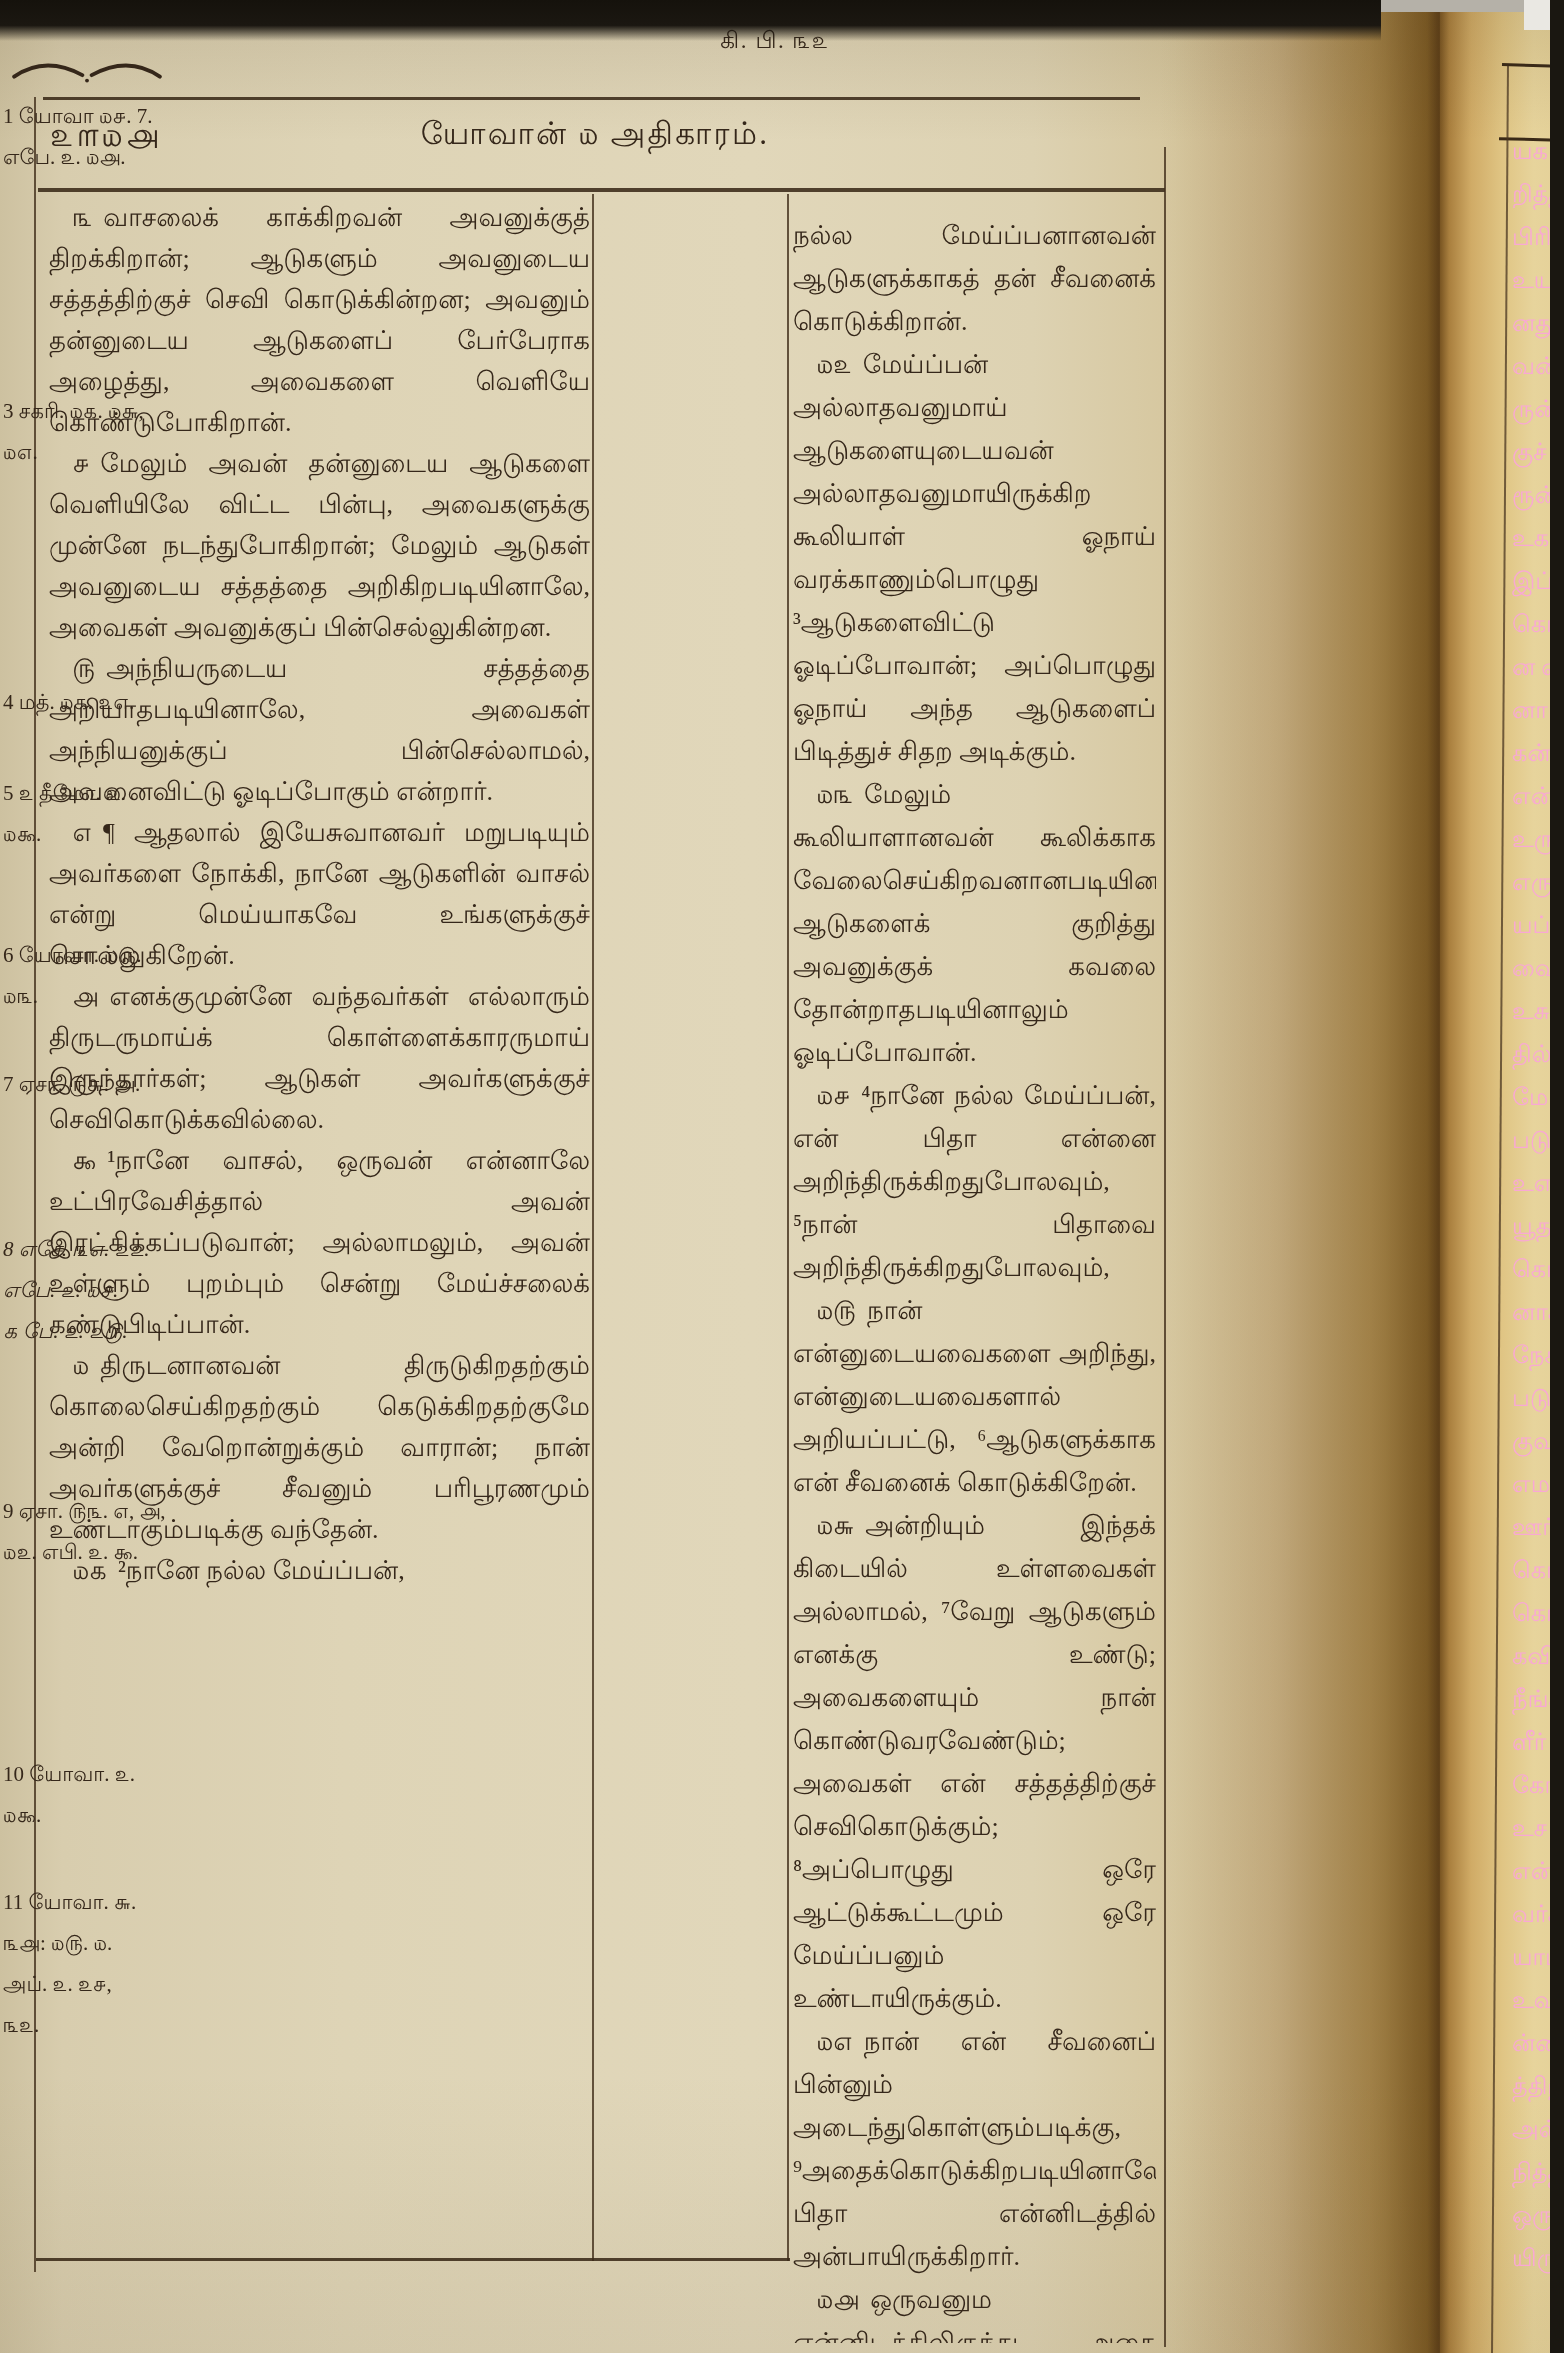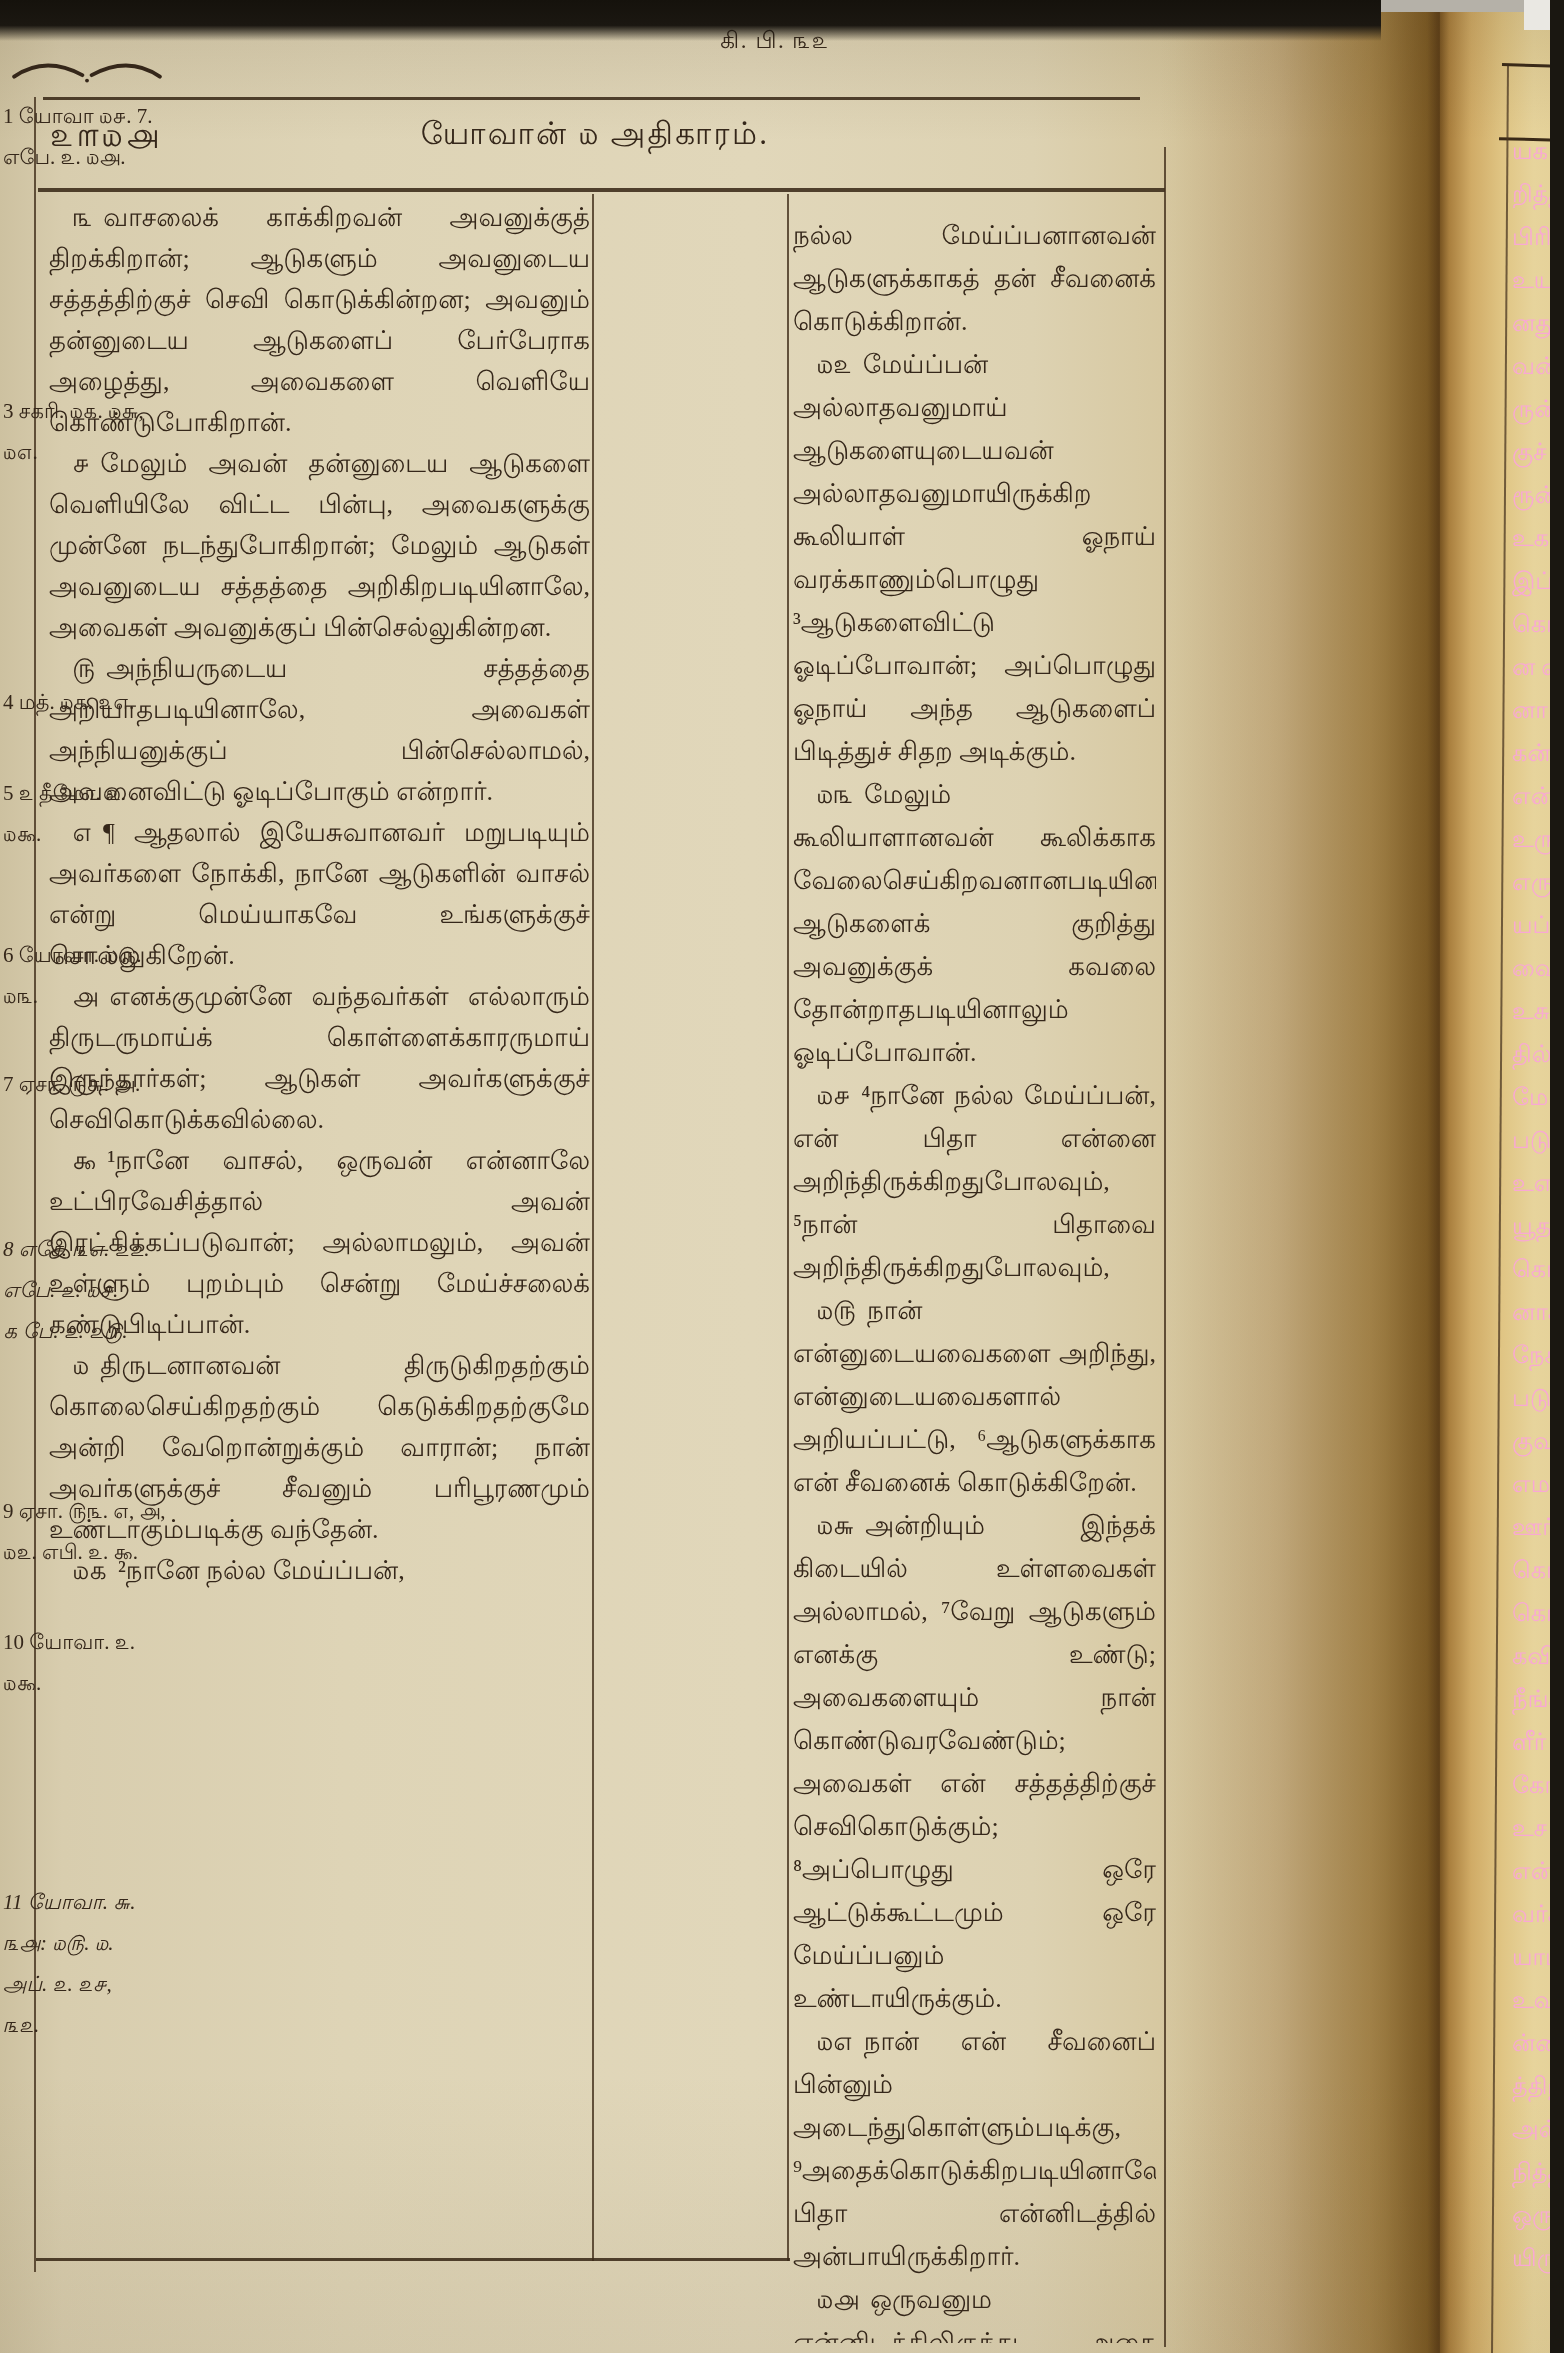--- a/index.html
+++ b/index.html
@@ -109,25 +109,25 @@
       </div>
       <div class="ref-entry" style="top: 1229px; font-style: italic;">
         <div class="ref-line">8 எசே. ௩௭. ௨௨.</div>
         <div class="ref-line">எபே. ௨. ௰௪.</div>
         <div class="ref-line">௧ பே. ௨. ௨௫.</div>
       </div>
       <div class="ref-entry" style="top: 1491px;">
         <div class="ref-line">9 ஏசா. ௫௩. ௭, ௮,</div>
         <div class="ref-line">௰௨. எபி. ௨. ௯.</div>
       </div>
-      <div class="ref-entry" style="top: 1622px;">
+      <div class="ref-entry" style="top: 1754px;">
         <div class="ref-line">10 யோவா. ௨.</div>
         <div class="ref-line">௰௯.</div>
       </div>
-      <div class="ref-entry" style="top: 1882px; font-style: italic;">
+      <div class="ref-entry" style="top: 1882px;">
         <div class="ref-line">11 யோவா. ௬.</div>
         <div class="ref-line">௩௮: ௰௫. ௰.</div>
         <div class="ref-line">அப். ௨. ௨௪,</div>
         <div class="ref-line">௩௨.</div>
       </div>
     </div>
 
   <div id="right-col" class="col">
       <p class="verse noindent">நல்ல மேய்ப்பனானவன் ஆடுகளுக்காகத் தன் சீவனைக் கொடுக்கிறான்.</p>
       <p class="verse"><span class="vnum">௰௨</span>மேய்ப்பன் அல்லாதவனுமாய் ஆடுகளையுடையவன் அல்லாதவனுமாயிருக்கிற கூலியாள் ஓநாய் வரக்காணும்பொழுது ³ஆடுகளைவிட்டு ஓடிப்போவான்; அப்பொழுது ஓநாய் அந்த ஆடுகளைப் பிடித்துச் சிதற அடிக்கும்.</p>

